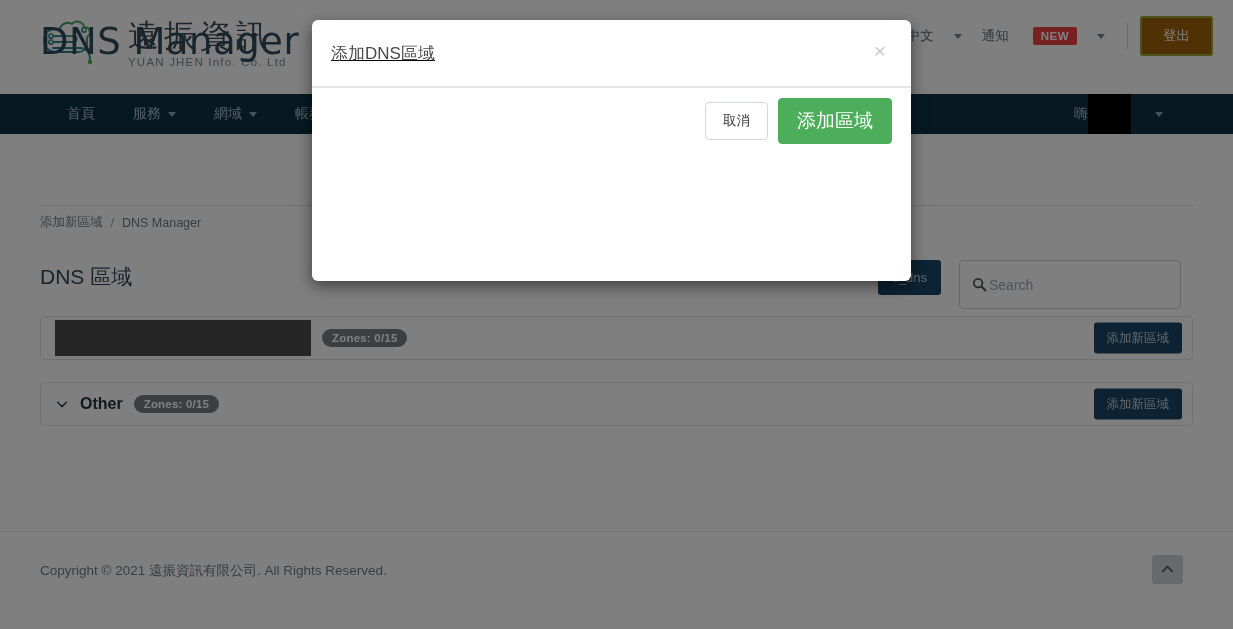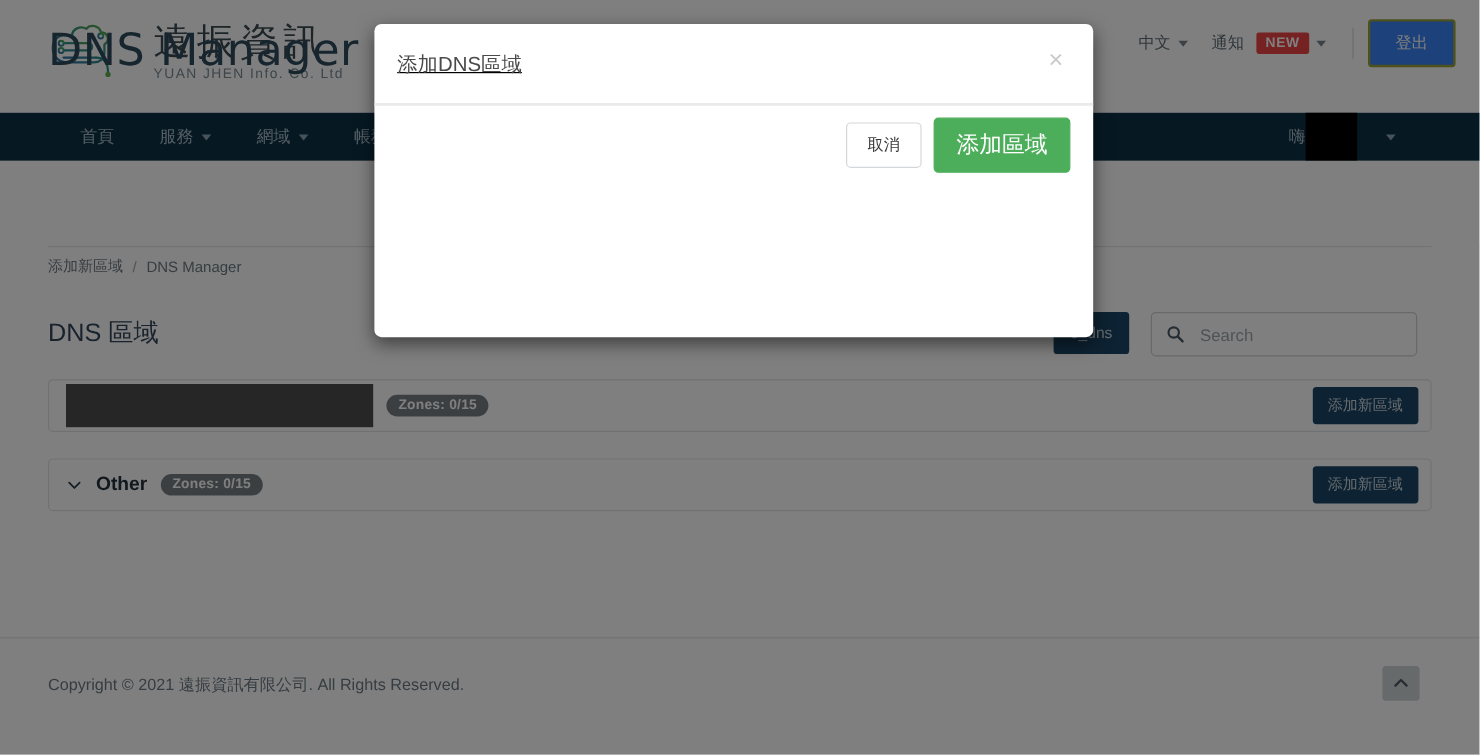--- a/index.html
+++ b/index.html
@@ -38,38 +38,38 @@
     font-size: 11.5px; letter-spacing: 1.2px; color: #7b8a93;
     margin-top: 6px; font-family: "Liberation Sans", sans-serif;
   }
 
   .header-right {
     position: absolute; right: 20px; top: 16px;
     display: flex; align-items: center; gap: 0;
   }
   .hdr-link {
     color: #5e6d76; font-size: 13.5px; padding: 8px 10px;
-    display: flex; align-items: center; gap: 6px; cursor: pointer;
+    display: flex; align-items: center; gap: 20px; cursor: pointer;
     text-decoration: none; white-space: nowrap;
   }
   .caret {
     width: 0; height: 0; border-left: 4px solid transparent;
     border-right: 4px solid transparent; border-top: 5px solid currentColor;
     display: inline-block; opacity: .85;
   }
   .badge-new {
     background: #ef4444; color: #ffffff; font-size: 11.5px;
     font-weight: bold; padding: 3px 8px; border-radius: 2px;
     margin-left: 4px; letter-spacing: .5px;
   }
   .hdr-sep {
     width: 1px; height: 26px; background: #d3d8db; margin: 0 12px;
   }
   .btn-logout {
-    background: #3b82f6; color: #ffffff; font-size: 13.5px;
+    background: #a16207; color: #ffffff; font-size: 13.5px;
     padding: 9px 21px; border-radius: 3px; border: 2px solid #9aa43a;
     cursor: pointer; white-space: nowrap;
   }
 
   
   .navbar {
     position: absolute; left: 0; top: 94px; width: 1233px; height: 40px;
     background: #0d3247;
   }
   .nav-items {
@@ -122,23 +122,23 @@
   .breadcrumb .cur { color: #6d7b84; }
 
   
   .section-title {
     position: absolute; left: 40px; top: 263px;
     font-size: 21px; color: #33475a; font-weight: 400;
   }
 
   .search-wrap {
     position: absolute; right: 52px; top: 260px;
-    width: 222px; height: 37px;
+    width: 222px; height: 49px;
     border: 1px solid #ccd1d4; border-radius: 4px; background: #ffffff;
-    display: flex; align-items: center; padding: 0 12px; gap: 11px;
+    display: flex; align-items: center; padding: 0 12px; 
   }
   .search-icon { color: #4a5a66; flex: 0 0 auto; display:block; }
   .search-input {
     border: none; outline: none; flex: 1 1 auto;
     font-size: 14px; color: #333; background: transparent;
     font-family: "Liberation Sans", sans-serif;
   }
   .search-input::placeholder { color: #9ea7ad; }
 
   .btn-zonefilter {

